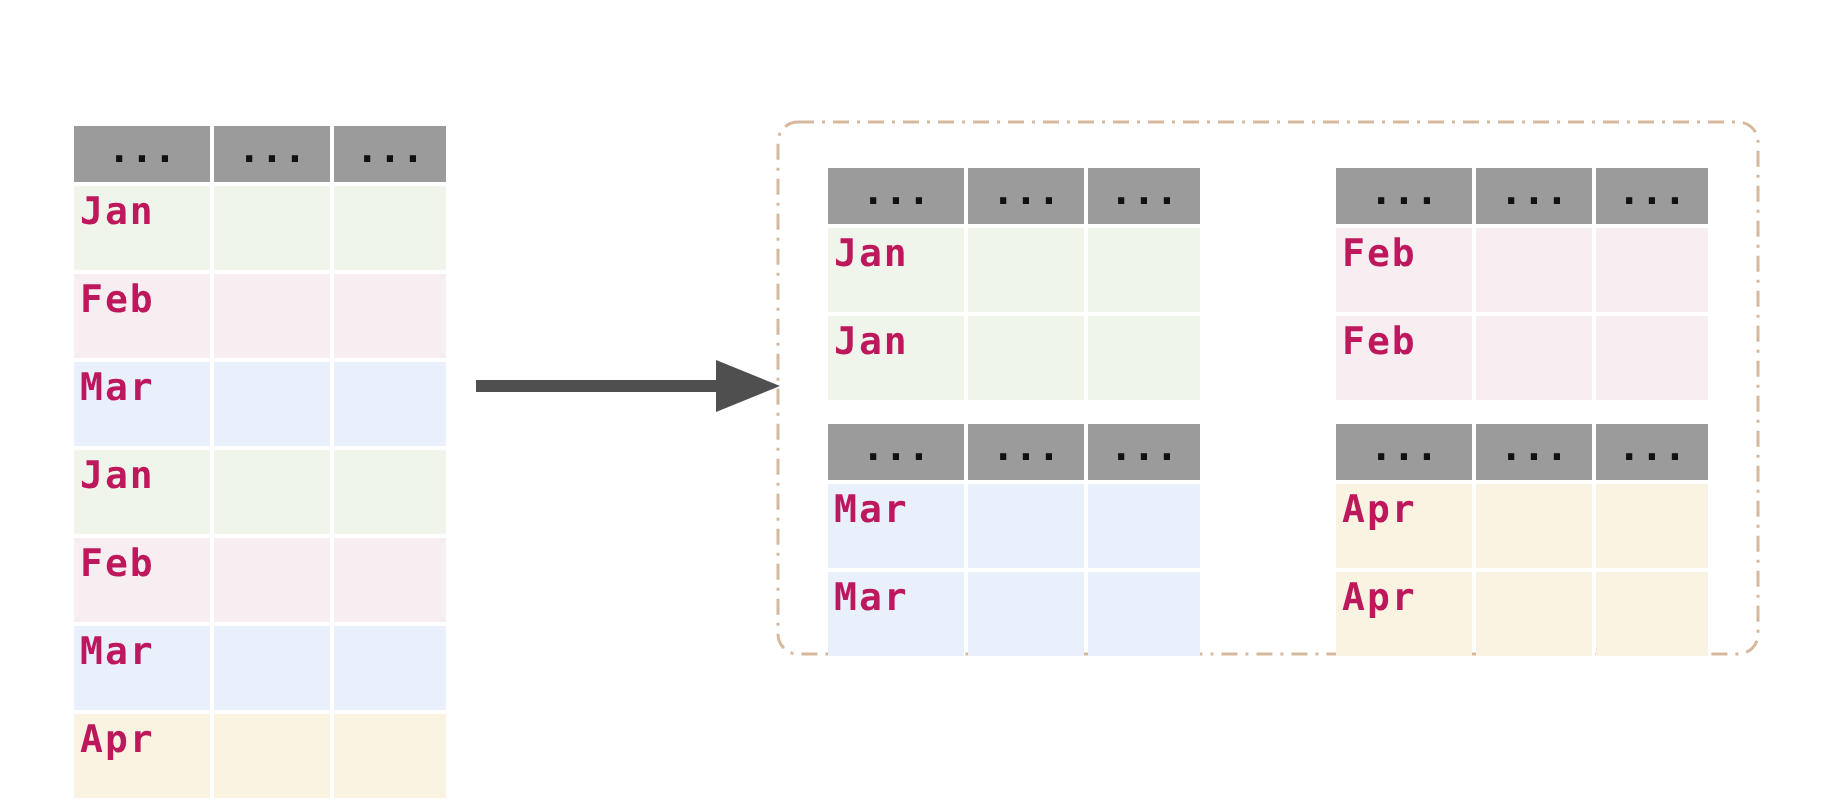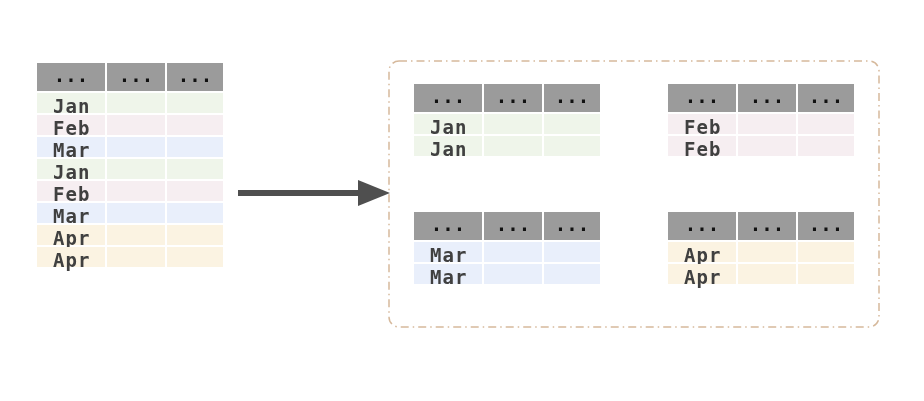--- a/index.html
+++ b/index.html
@@ -23,27 +23,27 @@
   .c3 { width: 56px; }
   .th {
     height: 28px;
     line-height: 24px;
     text-align: center;
     font-weight: bold;
     font-size: 19px;
     color: #111111;
   }
   .td {
-    height: 20px;
+    height: 42px;
     line-height: 27px;
     font-weight: bold;
     font-size: 19px;
     letter-spacing: 1px;
-    color: #404040;
-    padding-left: 16px;
+    color: #be185d;
+    padding-left: 3px;
     box-sizing: border-box;
   }
   .arrow-svg { position: absolute; left: 238px; top: 178px; }
   .groupbox-svg { position: absolute; left: 388px; top: 60px; }
   
   .src   { left: 37px;  top: 63px;  }
   .g-jan { left: 414px; top: 84px;  }
   .g-feb { left: 668px; top: 84px;  }
   .g-mar { left: 414px; top: 212px; }
   .g-apr { left: 668px; top: 212px; }

